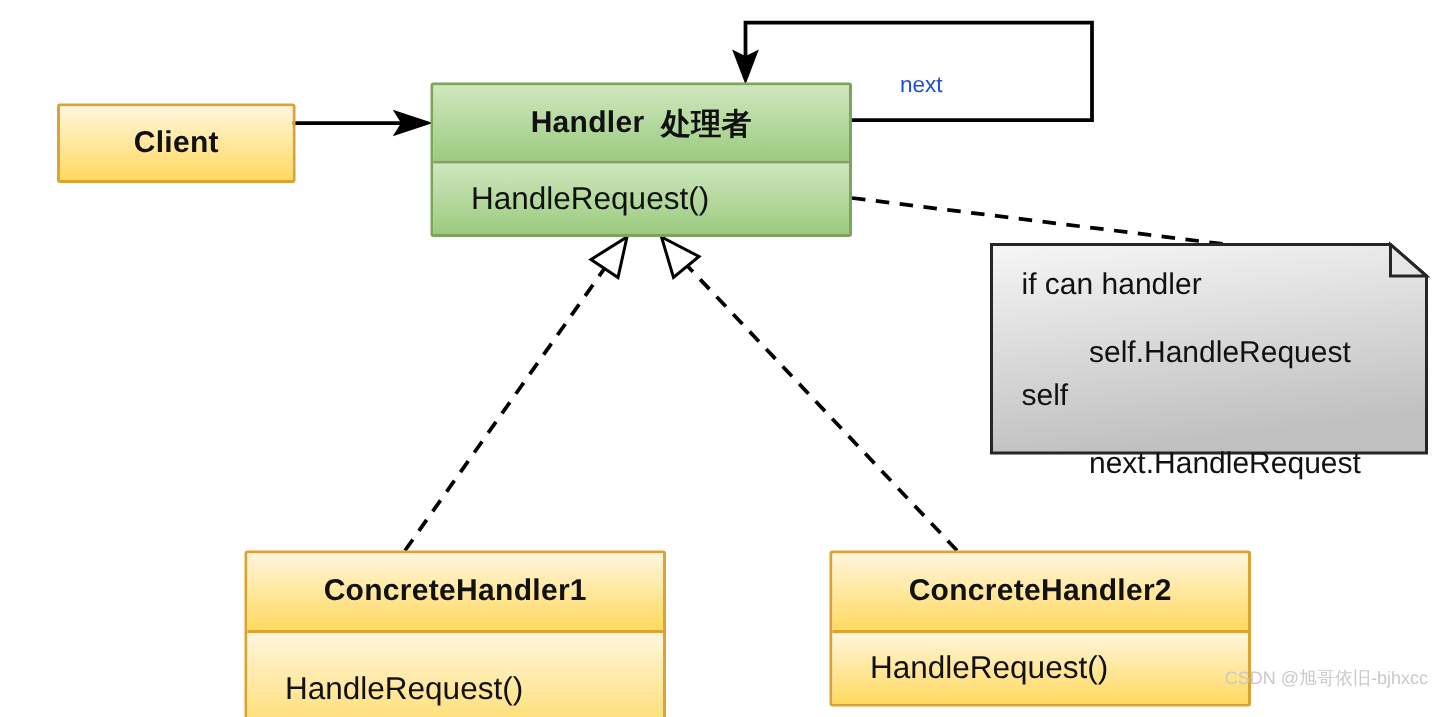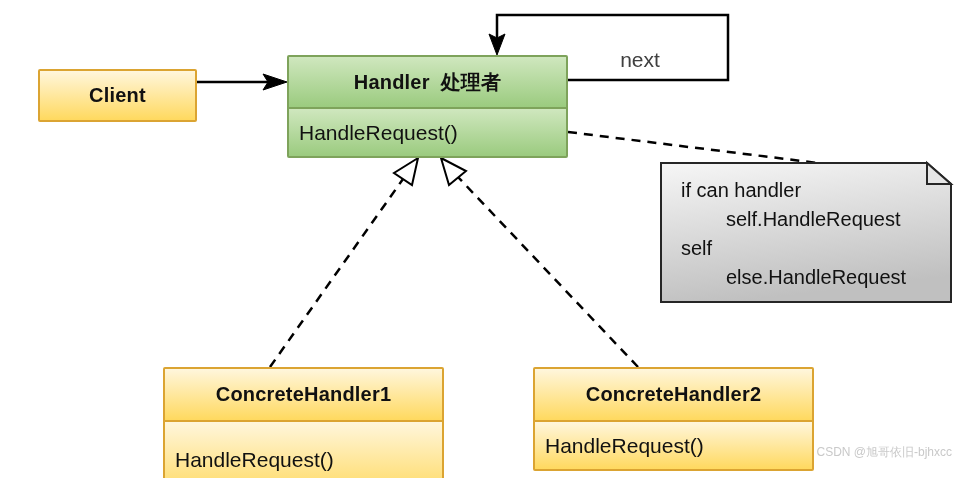--- a/index.html
+++ b/index.html
@@ -44,65 +44,64 @@
     box-sizing: border-box;
   }
   .uml-box .title {
     justify-content: center;
     font-weight: bold;
     font-size: 20px;
     letter-spacing: 0.2px;
   }
   .uml-box .method {
     font-size: 21px;
-    padding-left: 10px;
+    padding-left: 25px;
   }
   .yellow { border-color: var(--yellow-border, #dba432); margin-left: 36px; }
   .yellow .compartment {
     background: linear-gradient(to bottom, var(--yellow-fill-top, #fff6dc), var(--yellow-fill-bottom, #ffd95f));
   }
   .yellow .compartment + .compartment { border-top: 2px solid var(--yellow-border, #dba432); }
   .green { border-color: var(--green-border, #7ea35b); }
   .green .compartment {
     background: linear-gradient(to bottom, var(--green-fill-top, #cfe7be), var(--green-fill-bottom, #9bcb7f));
     text-align: right;
   }
   .green .compartment + .compartment { border-top: 2px solid var(--green-border, #7ea35b); }
 
   .box-client   { left: 2px;   top: 69px;  width: 159px; height: 53px; }
   .box-client .title { flex: 1; }
   .box-handler  { left: 287px; top: 55px;  width: 281px; height: 103px; }
   .box-handler .title  { height: 50px; }
   .box-handler .method { flex: 1; }
   .box-ch1      { left: 127px; top: 367px; width: 281px; height: 132px; }
-  .box-ch2      { left: 497px; top: 367px; width: 281px; height: 104px; }
+  .box-ch2      { left: 517px; top: 367px; width: 281px; height: 104px; }
   .box-ch1 .title, .box-ch2 .title { height: 51px; }
   .box-ch1 .method, .box-ch2 .method { flex: 1; }
 
   .cn-gap { margin-left: 11px; }
 
   .next-label {
     position: absolute;
     left: 600px; top: 48px;
     width: 80px;
-    text-align: center;
-    font-size: 21px;
-    color: #404040;
+    font-size: 15px;
+    color: #1d4ed8;
   }
   .note-text {
     position: absolute;
     left: 661px; top: 163px;
     width: 290px; height: 102px;
     box-sizing: border-box;
     padding: 13px 0 0 20px;
     font-size: 20px;
     color: #111;
   }
   .note-line { line-height: 29px; white-space: nowrap; }
-  .note-line.indent { padding-left: 45px; }
+  .note-line.indent { padding-left: 45px; margin-top: 16px; }
 
   .watermark {
     position: absolute;
     left: 690px; top: 444px;
     width: 262px;
     text-align: right;
     font-size: 12px;
     color: var(--watermark-color, #c9c9c9);
     white-space: nowrap;
   }
@@ -149,21 +148,21 @@
     </div>
     <div class="compartment method">HandleRequest()</div>
   </div>
 
   <div class="next-label">next</div>
 
   <div class="note-text">
     <div class="note-line">if can handler</div>
     <div class="note-line indent">self.HandleRequest</div>
     <div class="note-line">self</div>
-    <div class="note-line indent">else.HandleRequest</div>
+    <div class="note-line indent">next.HandleRequest</div>
   </div>
 
   <div class="uml-box yellow box-ch1">
     <div class="compartment title">ConcreteHandler1</div>
     <div class="compartment method">HandleRequest()</div>
   </div>
 
   <div class="uml-box yellow box-ch2">
     <div class="compartment title">ConcreteHandler2</div>
     <div class="compartment method">HandleRequest()</div>

